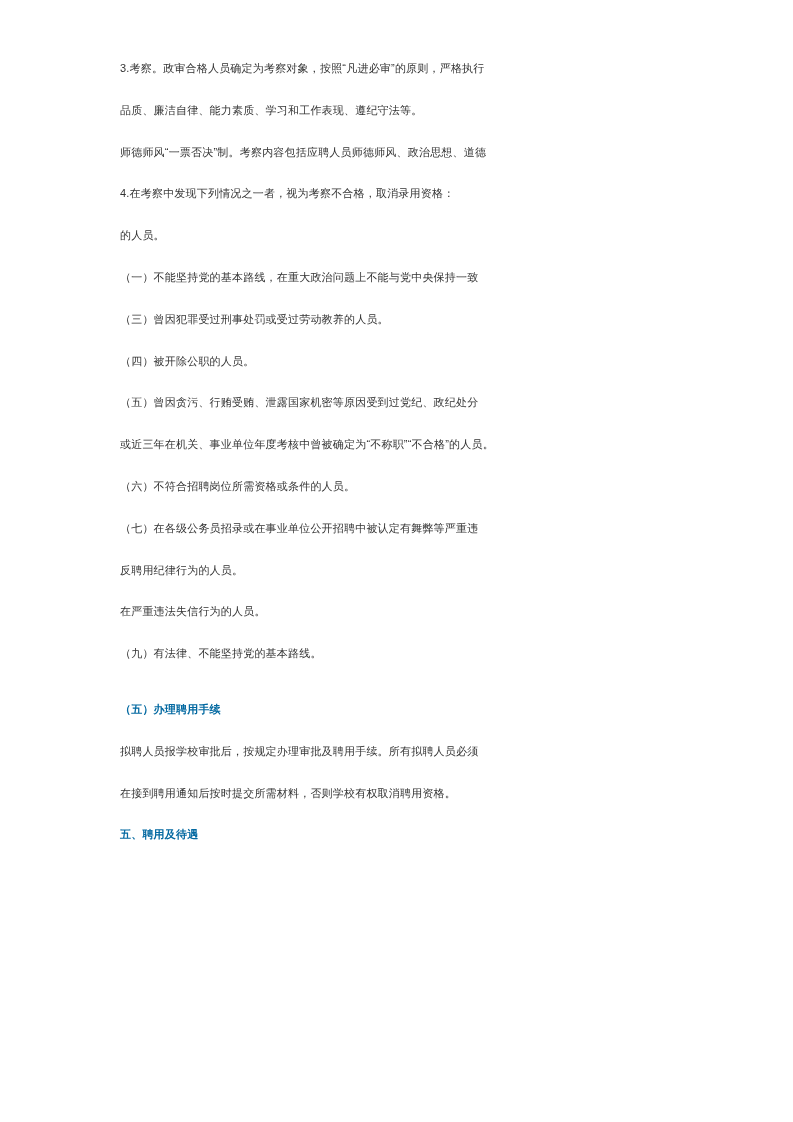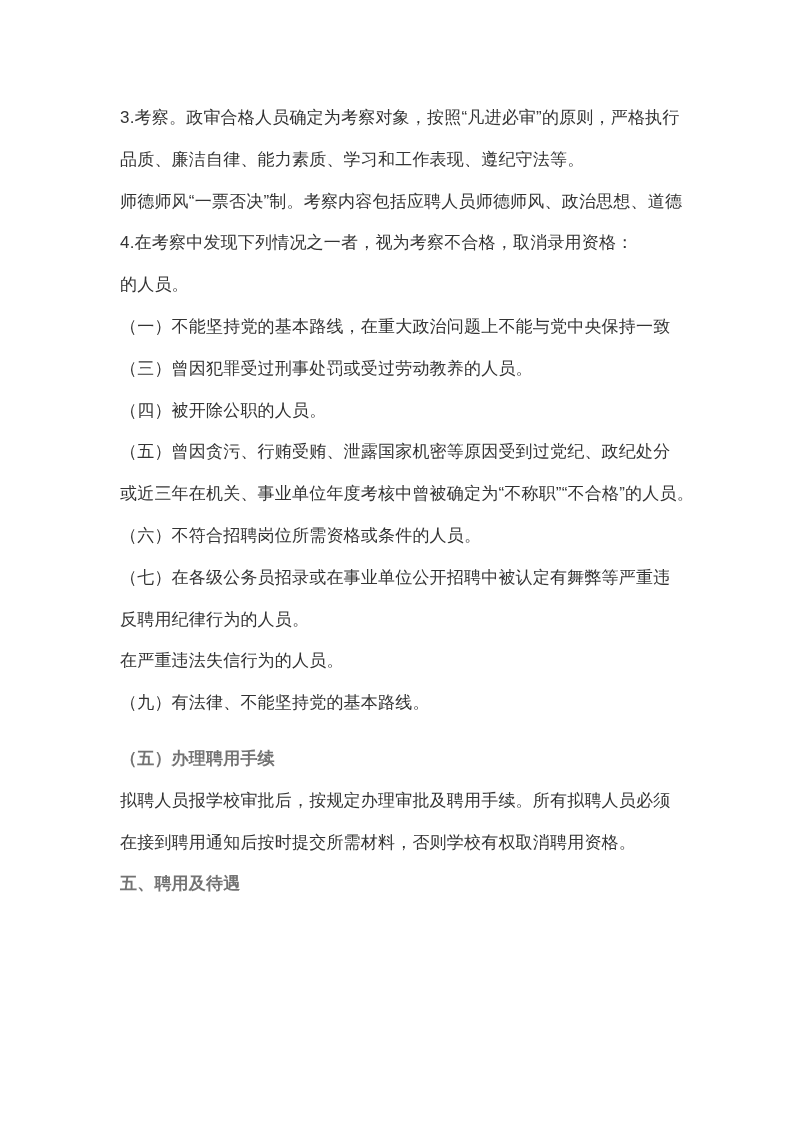--- a/index.html
+++ b/index.html
@@ -10,36 +10,36 @@
   .page {
     position: relative;
     width: 793px;
     height: 1122px;
     background: #ffffff;
     overflow: hidden;
   }
   .doc {
     box-sizing: border-box;
     width: 793px;
-    padding: 97px 118px 0 120px;
+    padding: 48px 118px 0 120px;
     color: #333333;
     font-family: "Liberation Sans", "DejaVu Sans", sans-serif;
-    font-size: 17px;
+    font-size: 11px;
   }
   .para {
     margin: 0;
   }
   .line {
     line-height: 41.8px;
     white-space: nowrap;
     letter-spacing: 0.2px;
   }
   .para.bold .line {
     font-weight: bold;
-    color: #737373;
+    color: #0369a1;
   }
   .para.space-before {
     margin-top: 14px;
   }
 </style>
 </head>
 <body>
 
 <div class="page">
   <div class="doc">

